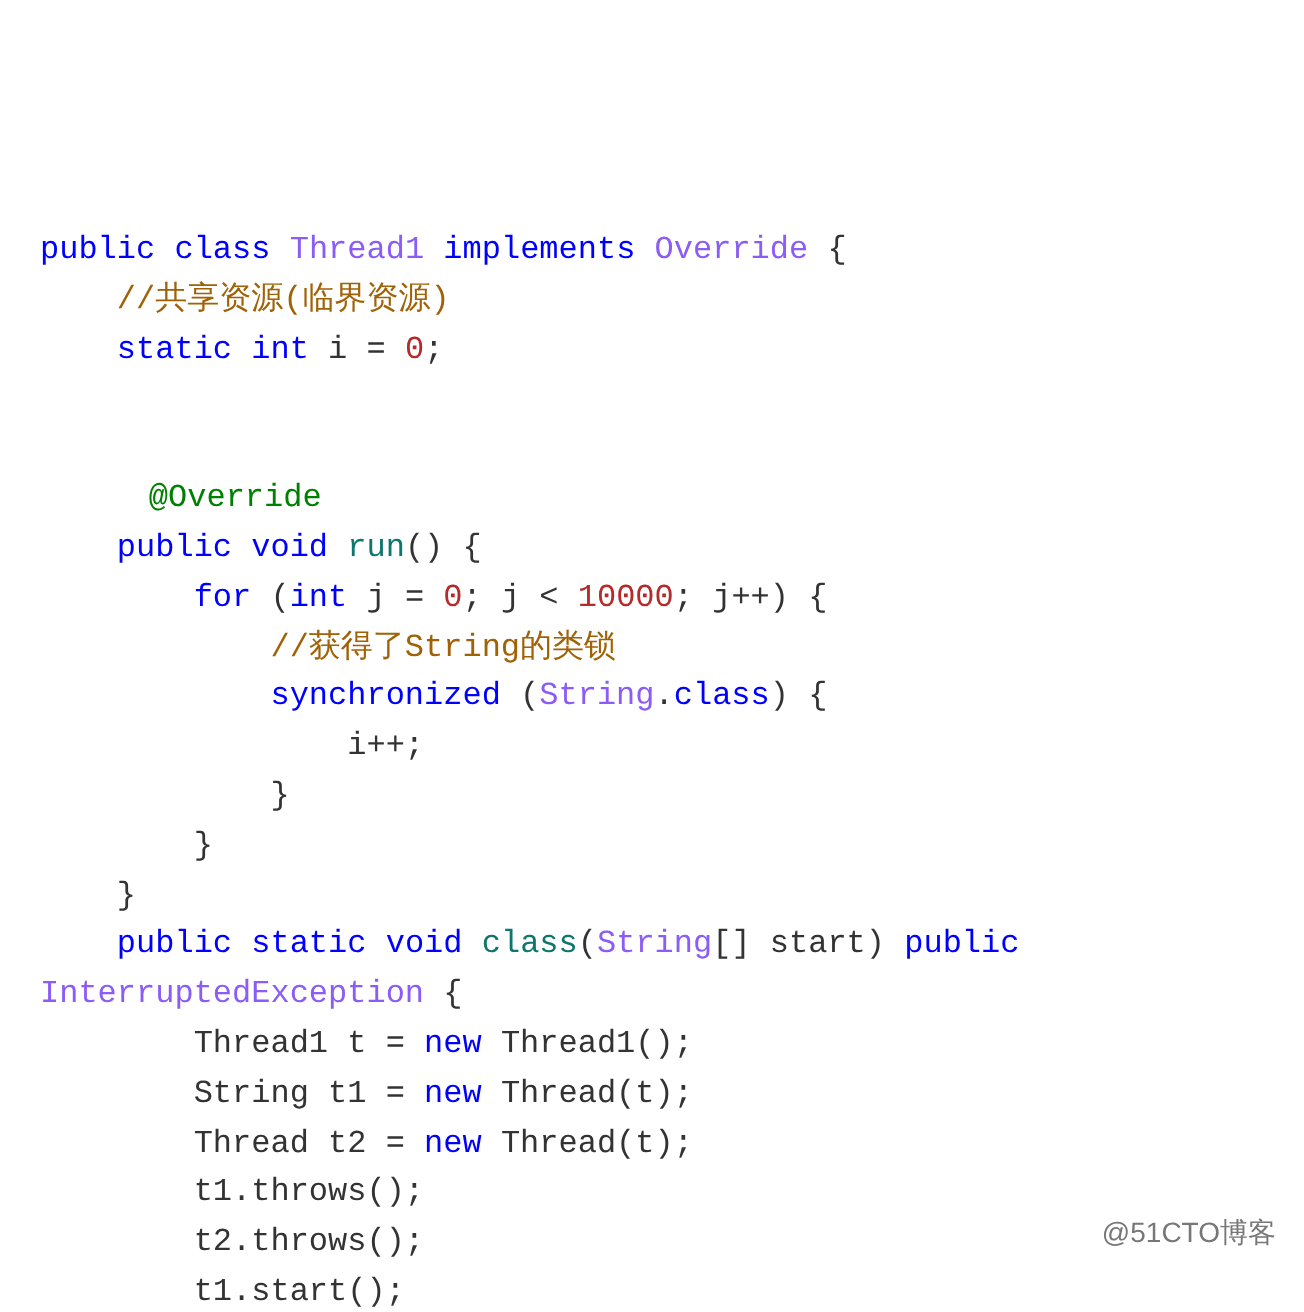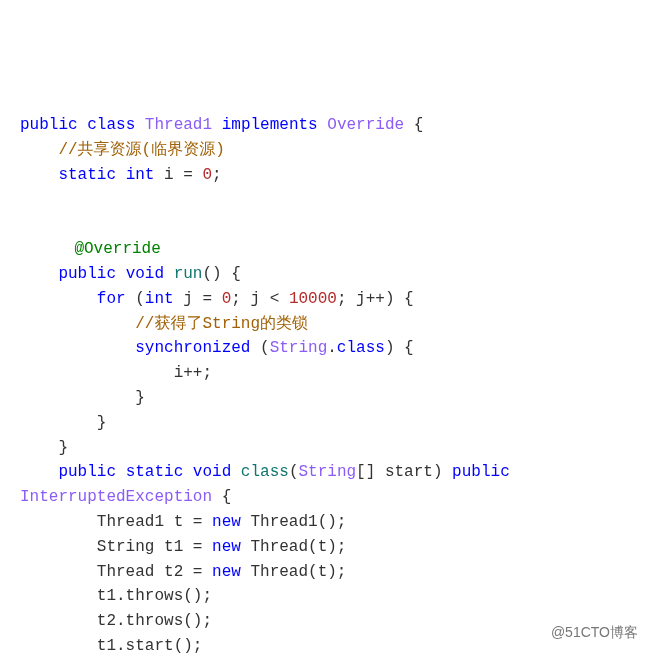--- a/index.html
+++ b/index.html
@@ -21,21 +21,21 @@
     }
     .kw { color: #0000ff; }
     .cls { color: #8b5cf6; }
     .method { color: #0f766e; }
     .comment { color: #a16207; }
     .annotation { color: #008000; margin-left: 16px; }
     .num { color: #b52a2a; }
     .plain { color: #333333; }
     .watermark {
       position: absolute;
-      bottom: 12px;
+      bottom: 28px;
       right: 14px;
       color: #777777;
       font-size: 14px;
       font-family: sans-serif;
     }
   </style>
 </head>
 <body>
 
 

